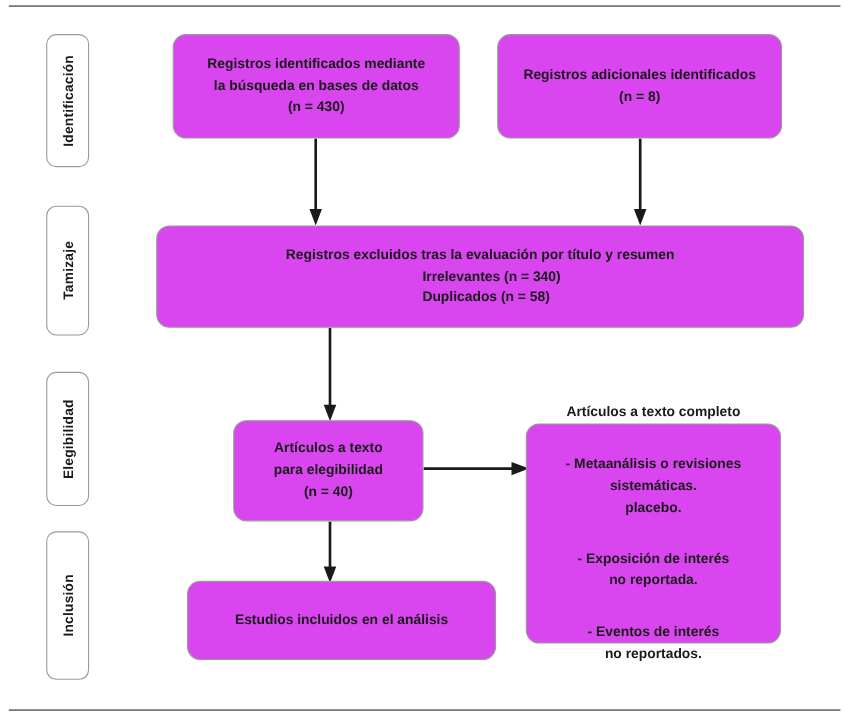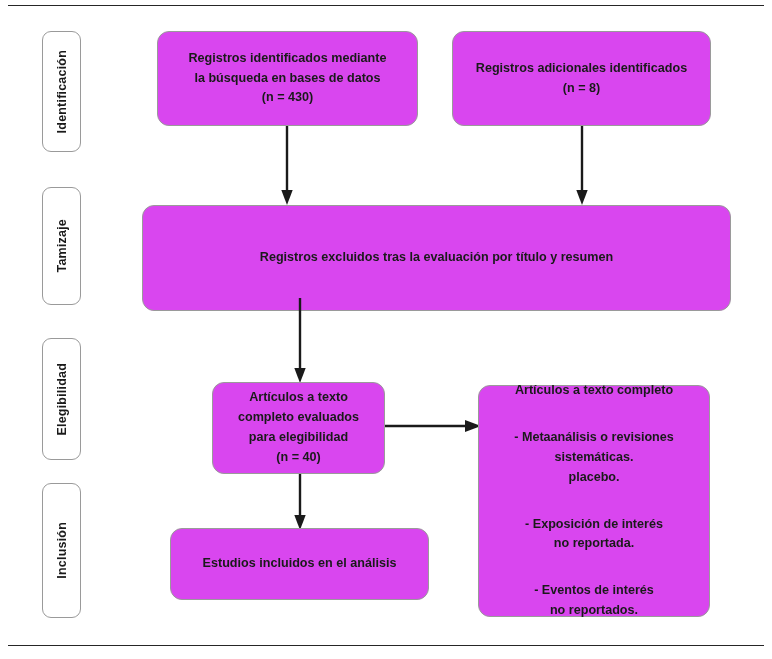--- a/index.html
+++ b/index.html
@@ -127,46 +127,47 @@
     </svg>
   </div>
 
   <div class="arrow" style="left:572px; top:126px;">
     <svg width="20" height="79" viewBox="0 0 20 79">
       <line x1="10" y1="0" x2="10" y2="68" stroke="#1a1a1a" stroke-width="2.4"></line>
       <polygon points="10,79 4.3,64 15.7,64" fill="#1a1a1a"></polygon>
     </svg>
   </div>
 
-  <div class="node left-block" style="left:142px; top:205px; width:589px; height:106px;">
+  <div class="node left-block" style="left:142px; top:205px; width:589px; height:93px;">
     <span class="ln hdr">Registros excluidos tras la evaluación por título y resumen</span>
+    <span class="ln indent">Irrelevantes (n = 340)</span>
+    <span class="ln indent">Duplicados (n = 58)</span>
   </div>
 
   <div class="arrow" style="left:290px; top:298px;">
     <svg width="20" height="85" viewBox="0 0 20 85">
       <line x1="10" y1="0" x2="10" y2="74" stroke="#1a1a1a" stroke-width="2.4"></line>
       <polygon points="10,85 4.3,70 15.7,70" fill="#1a1a1a"></polygon>
     </svg>
   </div>
 
   <div class="node" style="left:212px; top:382px; width:173px; height:92px;">
     <span class="ln">Artículos a texto</span>
-    <span class="ln">completo evaluados</span>
     <span class="ln">para elegibilidad</span>
     <span class="ln">(n = 40)</span>
   </div>
 
   <div class="arrow" style="left:385px; top:416px;">
     <svg width="96" height="20" viewBox="0 0 96 20">
       <line x1="0" y1="10" x2="84" y2="10" stroke="#1a1a1a" stroke-width="2.4"></line>
       <polygon points="96,10 80,4 80,16" fill="#1a1a1a"></polygon>
     </svg>
   </div>
 
-  <div class="node excl" style="left:478px; top:385px; width:232px; height:232px;">
+  <div class="node excl" style="left:478px; top:385px; width:232px; height:200px;">
     <span class="ln hdr">Artículos a texto completo</span>
 
     <span class="ln grp">- Metaanálisis o revisiones</span>
     <span class="ln">sistemáticas.</span>
 
     <span class="ln">placebo.</span>
 
     <span class="ln grp">- Exposición de interés</span>
     <span class="ln">no reportada.</span>
 
@@ -174,17 +175,17 @@
     <span class="ln">no reportados.</span>
   </div>
 
   <div class="arrow" style="left:290px; top:474px;">
     <svg width="20" height="56" viewBox="0 0 20 56">
       <line x1="10" y1="0" x2="10" y2="45" stroke="#1a1a1a" stroke-width="2.4"></line>
       <polygon points="10,56 4.3,41 15.7,41" fill="#1a1a1a"></polygon>
     </svg>
   </div>
 
-  <div class="node" style="left:170px; top:528px; width:259px; height:72px;">
+  <div class="node" style="left:170px; top:528px; width:281px; height:72px;">
     <span class="ln">Estudios incluidos en el análisis</span>
   </div>
 
 </div>
 
 </body></html>

